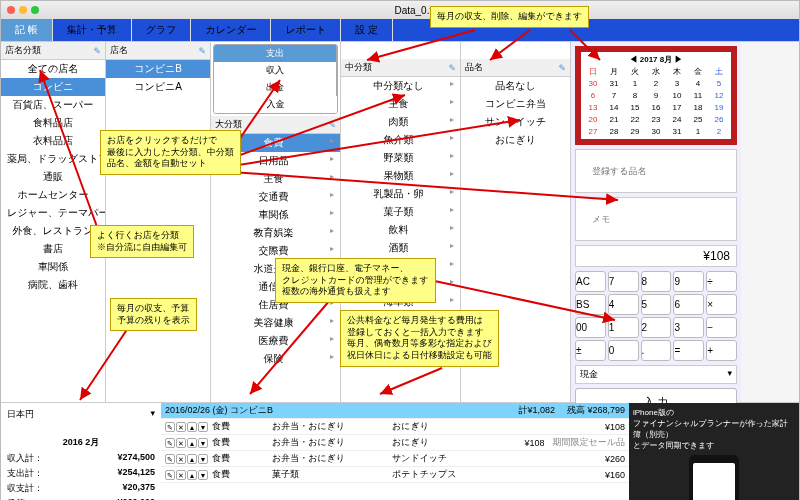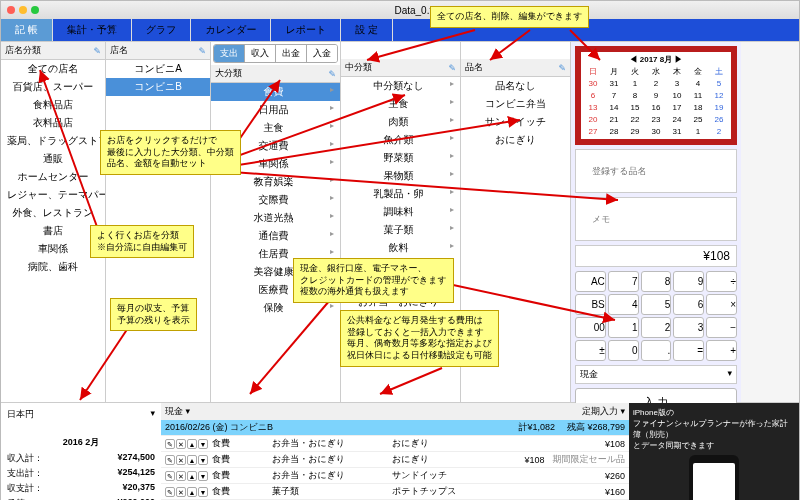--- a/index.html
+++ b/index.html
@@ -13,34 +13,34 @@
 .tab{padding:4px 14px;font-size:10px;border-right:1px solid #ddd;cursor:pointer;}
 .tab.active{background:#5b9bd5;color:#fff;}
 .body{display:flex;height:360px;}
 .col{border-right:1px solid #ccc;display:flex;flex-direction:column;background:#fff;}
 .colhead{display:flex;align-items:center;justify-content:space-between;padding:2px 4px;background:#f0f0f0;border-bottom:1px solid #ccc;font-size:9px;}
 .pencil{color:#4a90d9;}
 .list{flex:1;overflow:auto;}
 .li{padding:2px 6px;font-size:10px;white-space:nowrap;cursor:pointer;text-align:center;}
 .li.sel{background:#4a90d9;color:#fff;}
 .arrow::after{content:"▸";float:right;font-size:8px;color:#999;}
-.segbar{display:flex;margin:2px;border:1px solid #aaa;border-radius:3px;overflow:hidden;font-size:9px;}
+.segbar{display:flex;margin:2px;border:1px solid #aaa;border-radius:3px;overflow:hidden;font-size:9px;flex-direction:column;}
 .seg{flex:1;text-align:center;padding:2px 0;background:#fff;border-right:1px solid #aaa;cursor:pointer;}
 .seg:last-child{border:none;}
 .seg.on{background:#5b9bd5;color:#fff;}
 .rightpane{width:170px;padding:4px;background:#eef;}
 .cal{background:#fff;border:6px solid #b91c1c;padding:2px;font-size:8px;}
 .caltitle{text-align:center;font-weight:bold;}
 .calg{display:grid;grid-template-columns:repeat(7,1fr);gap:1px;text-align:center;}
 .calg span{padding:1px 0;}
 .calg .sun{color:#d33;} .calg .sat{color:#36d;}
 .inp{width:100%;margin-top:4px;padding:16px;border:1px solid #ccc;font-size:9px;}
 .amount{ text-align:right;font-size:12px;padding:3px 6px;background:#fff;border:1px solid #ccc;margin-top:4px;}
 .keypad{display:grid;grid-template-columns:repeat(5,1fr);gap:2px;margin-top:4px;}
-.key{background:#fff;border:1px solid #bbb;border-radius:3px;text-align:right;padding:4px 0;font-size:10px;cursor:pointer;}
+.key{background:#fff;border:1px solid #bbb;border-radius:3px;text-align:left;padding:4px 0;font-size:10px;cursor:pointer;}
 .dropbar{background:#fff;border:1px solid #ccc;padding:2px 4px;font-size:9px;display:flex;justify-content:space-between;margin-top:4px;}
 .bigbtn{background:#fff;border:1px solid #bbb;border-radius:3px;text-align:center;padding:6px;margin-top:4px;font-size:11px;cursor:pointer;}
 
 .bottom{display:flex;height:104px;border-top:1px solid #ccc;}
 .summary{width:160px;background:#fff;padding:4px;font-size:9px;}
 .summary .row{display:flex;justify-content:space-between;padding:1px 2px;}
 .ledger{flex:1;background:#fff;overflow:auto;}
 .lhead{display:flex;background:#f0f0f0;padding:2px 4px;font-size:9px;justify-content:space-between;}
 .lrow{display:flex;align-items:center;padding:1px 4px;font-size:9px;border-bottom:1px solid #eee;}
 .lrow.date{background:#7dd3fc;}
@@ -76,41 +76,42 @@
       <div class="tab">設 定</div>
     </div>
  <div class="body">
    <div class="col" style="width:105px;">
      <div class="colhead">
           <span>店名分類</span>
           <span class="pencil">✎</span>
         </div>
      <div class="list" id="storeCat">
           <div class="li">全ての店名</div>
+          <div class="li sel">コンビニ</div>
           <div class="li">百貨店、スーパー</div>
           <div class="li">食料品店</div>
           <div class="li">衣料品店</div>
           <div class="li">薬局、ドラッグストア</div>
           <div class="li">通販</div>
           <div class="li">ホームセンター</div>
           <div class="li">レジャー、テーマパーク</div>
           <div class="li">外食、レストラン</div>
           <div class="li">書店</div>
           <div class="li">車関係</div>
           <div class="li">病院、歯科</div>
         </div>
    </div>
    <div class="col" style="width:105px;">
      <div class="colhead">
           <span>店名</span>
           <span class="pencil">✎</span>
         </div>
      <div class="list" id="stores">
+          <div class="li sel">コンビニB</div>
           <div class="li">コンビニA</div>
-          <div class="li sel">コンビニB</div>
         </div>
    </div>
    <div class="col" style="width:130px;">
      <div class="segbar" id="segs">
           <div class="seg on">支出</div>
           <div class="seg">収入</div>
           <div class="seg">出金</div>
           <div class="seg">入金</div>
         </div>
      <div class="colhead">
@@ -140,21 +141,20 @@
           <span class="pencil">✎</span>
         </div>
      <div class="list" id="mid">
           <div class="li arrow">中分類なし</div>
           <div class="li arrow">主食</div>
           <div class="li arrow">肉類</div>
           <div class="li arrow">魚介類</div>
           <div class="li arrow">野菜類</div>
           <div class="li arrow">果物類</div>
           <div class="li arrow">乳製品・卵</div>
-          <div class="li arrow">調味料</div>
           <div class="li arrow">菓子類</div>
           <div class="li arrow">飲料</div>
           <div class="li arrow">酒類</div>
           <div class="li arrow">キノコ類</div>
           <div class="li arrow">お弁当・おにぎり</div>
           <div class="li arrow">海草類</div>
         </div>
    </div>
    <div class="col" style="width:110px;">
      <div style="height:17px;"></div>
@@ -273,24 +273,20 @@
             <b>¥20,375</b>
           </div>
           <div class="row">
             <span>予算：</span>
             <b>¥260,000</b>
           </div>
           <div class="row"></div>
         </div>
    </div>
    <div class="ledger">
-     <div class="lhead">
-       <span><span>現金</span> ▾</span>
-       <span><span>定期入力</span> ▾</span>
-     </div>
      <div id="ledger">
           <div class="lrow date">
             <span>2016/02/26 (金) コンビニB</span>
             <span style="margin-left:auto">計¥1,082</span>
             <span style="margin-left:12px">残高 ¥268,799</span>
           </div>
           <div class="lrow">
             <div class="ic">
               <span>✎</span>
               <span>✕</span>
@@ -345,29 +341,29 @@
      <div id="promotext" style="white-space:pre-line;">iPhone版の
 ファイナンシャルプランナーが作った家計簿（別売）
 とデータ同期できます</div>
      <div class="phone">
           <div class="scr"></div>
         </div>
    </div>
  </div>
 </div>
 
-<div class="call" style="top:6px;left:430px;">全ての店名、削除、編集ができます</div>
+<div class="call" style="top:6px;left:430px;">毎月の収支、削除、編集ができます</div>
 <div class="call" style="top:130px;left:100px;white-space:pre-line;">お店をクリックするだけで
 最後に入力した大分類、中分類
 品名、金額を自動セット</div>
 <div class="call" style="top:225px;left:90px;white-space:pre-line;">よく行くお店を分類
 ※自分流に自由編集可</div>
 <div class="call" style="top:298px;left:110px;white-space:pre-line;">毎月の収支、予算
 予算の残りを表示</div>
-<div class="call" style="top:258px;left:293px;white-space:pre-line;">現金、銀行口座、電子マネー、
+<div class="call" style="top:258px;left:275px;white-space:pre-line;">現金、銀行口座、電子マネー、
 クレジットカードの管理ができます
 複数の海外通貨も扱えます</div>
 <div class="call" style="top:310px;left:340px;white-space:pre-line;">公共料金など毎月発生する費用は
 登録しておくと一括入力できます
 毎月、偶奇数月等多彩な指定および
 祝日休日による日付移動設定も可能</div>
 
 <svg class="arrows">
 <defs>
       <marker id="ah" markerWidth="8" markerHeight="8" refX="6" refY="3" orient="auto">

